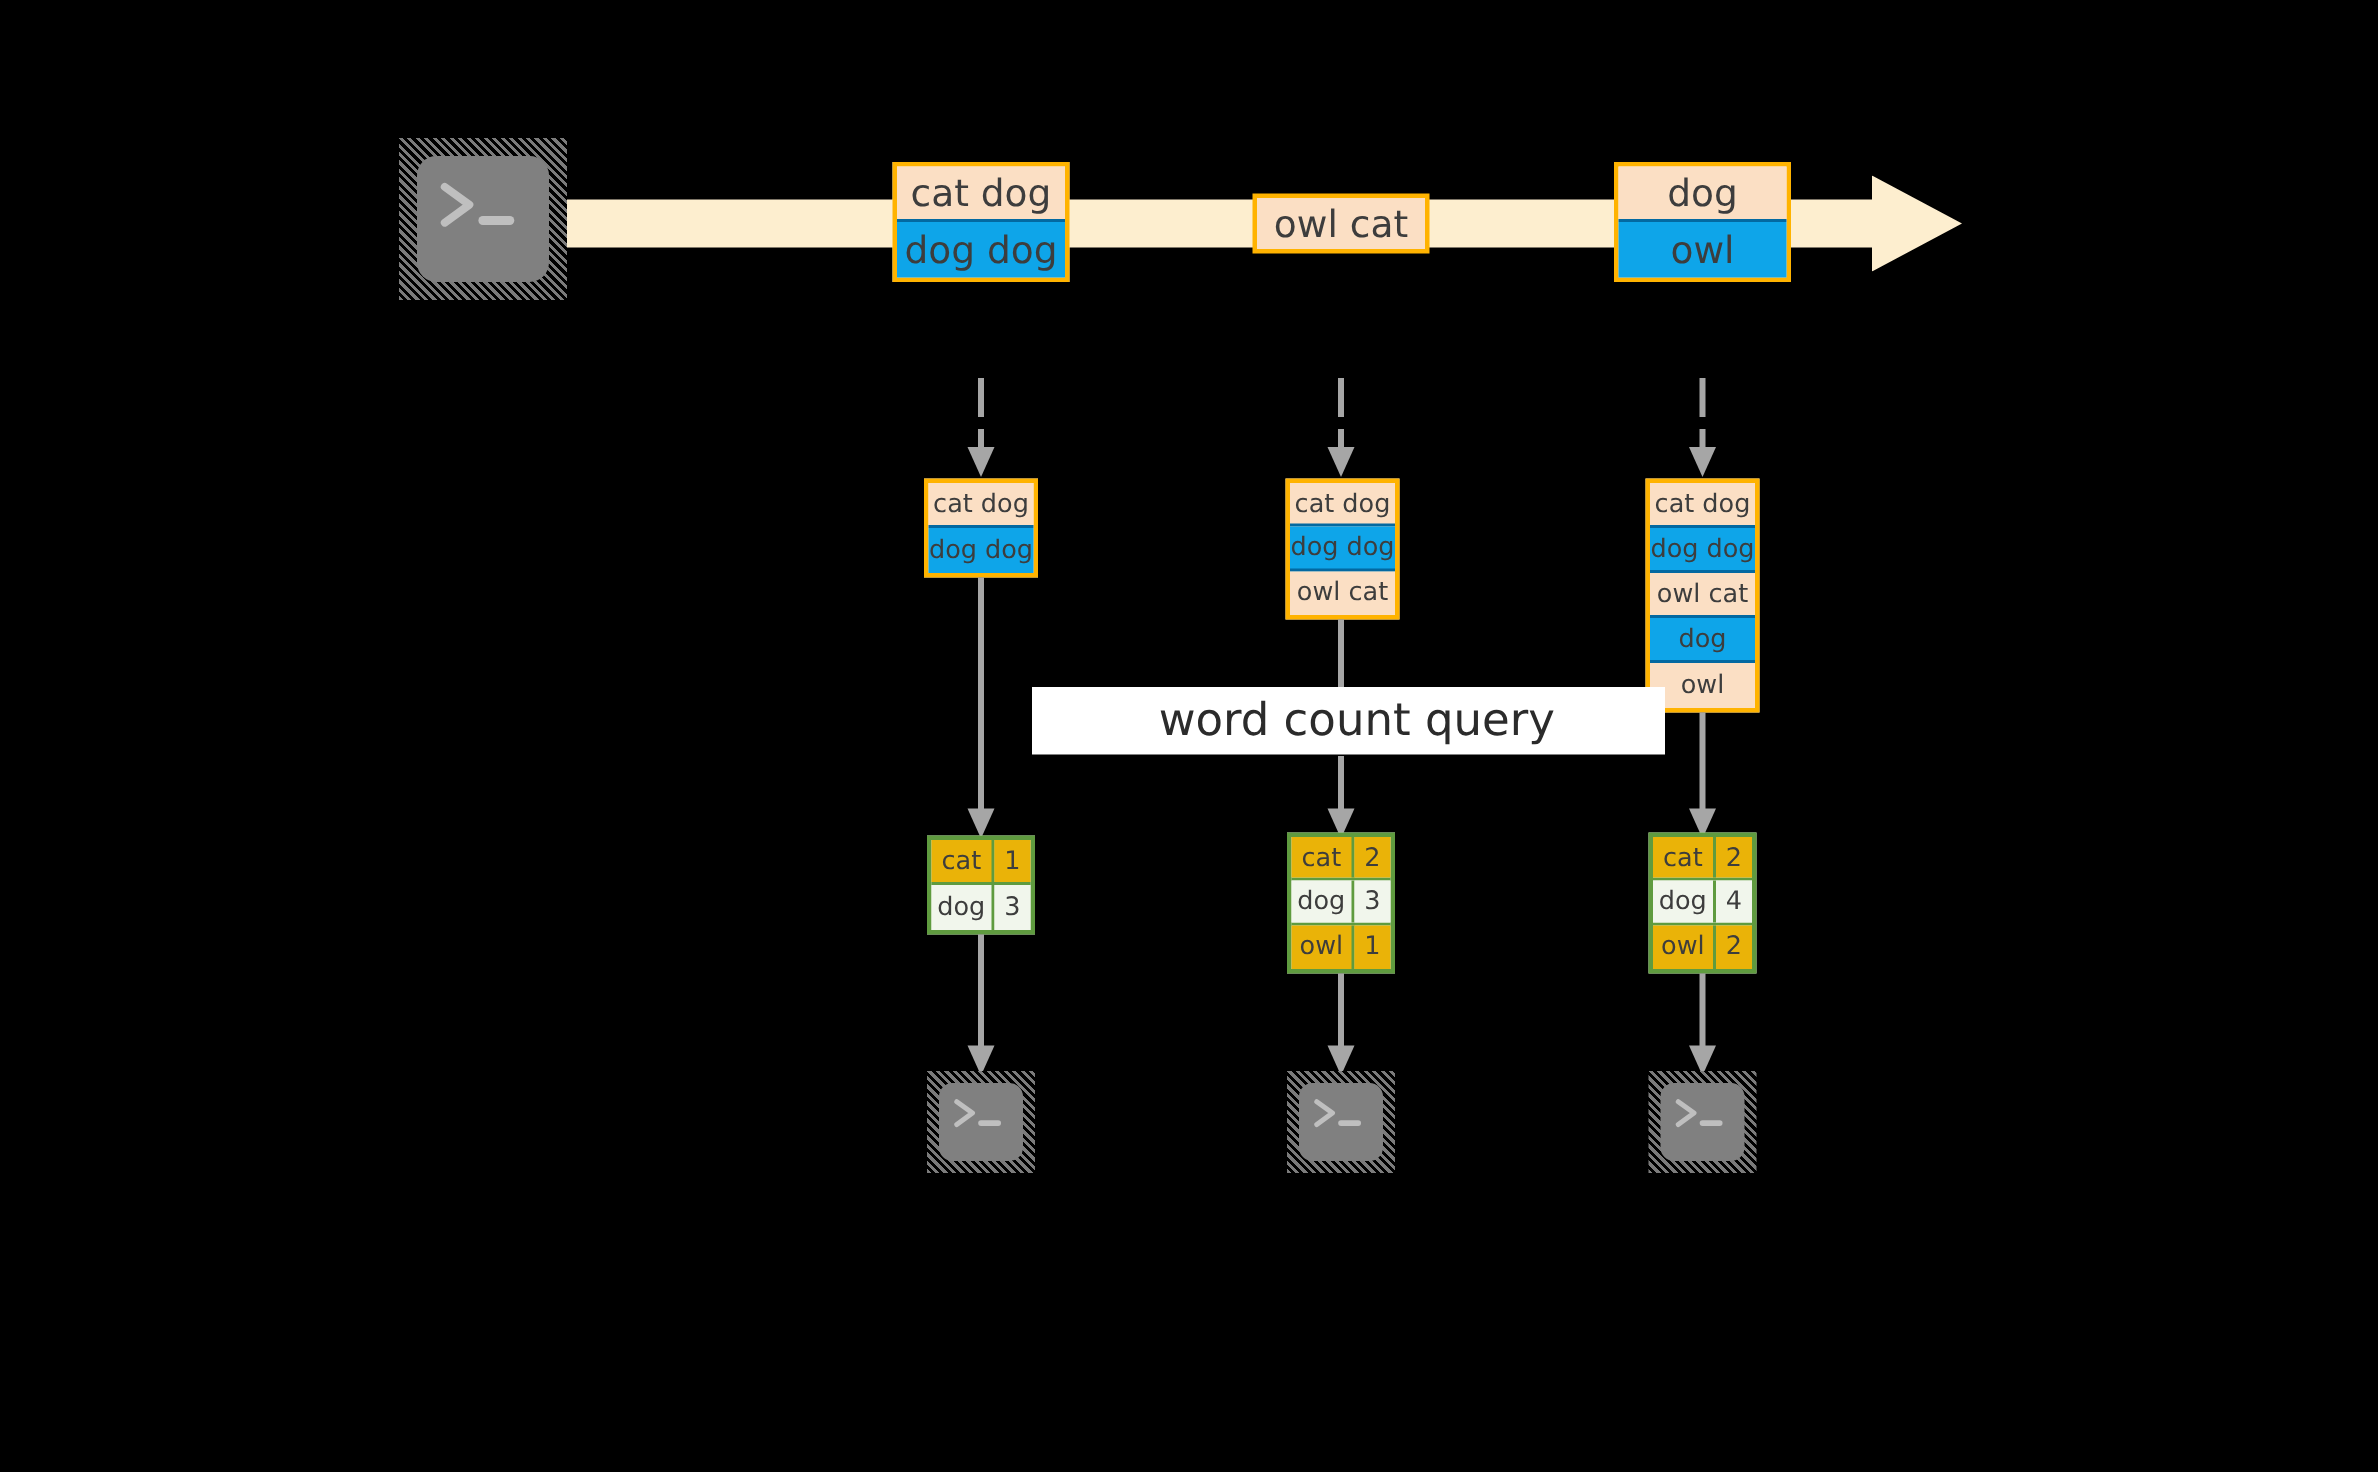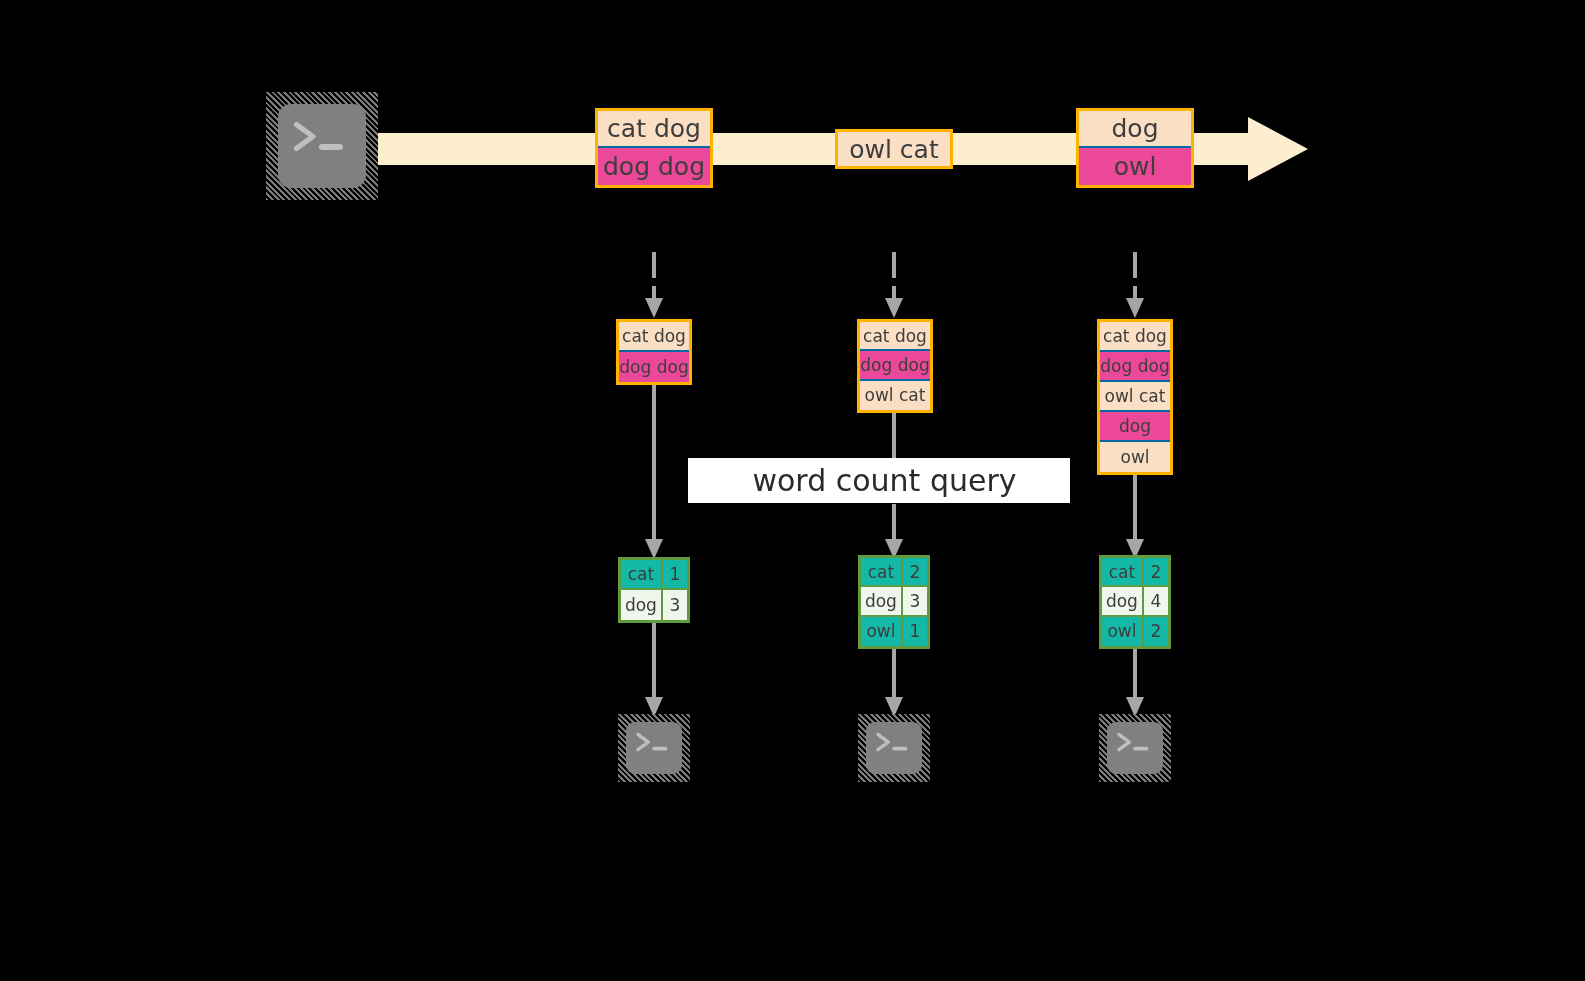--- a/index.html
+++ b/index.html
@@ -64,21 +64,21 @@
     box-sizing: border-box;
     display: flex;
     align-items: center;
     justify-content: center;
     color: #3d3d3d;
     white-space: nowrap;
     border-bottom: 2px solid #0369a1;
   }
   .evt-box .row:last-child { border-bottom: none; }
   .evt-box .row.dark  { background: #fbdfc4; }
-  .evt-box .row.light { background: #ec4899; }
+  .evt-box .row.light { background: #0ea5e9; }
 
   
   .evt-box.big .row { height: 38px; font-size: 25px; }
   
   .evt-box.sm  .row { height: 30px; font-size: 17px; }
 
   
   .res-table {
     position: absolute;
     box-sizing: border-box;
@@ -87,21 +87,21 @@
     display: flex;
     flex-direction: column;
   }
   .res-table .trow {
     display: flex;
     height: 30px;
     border-bottom: 2px solid #5f9b3f;
     box-sizing: border-box;
   }
   .res-table .trow:last-child { border-bottom: none; }
-  .res-table .trow.dark  .cell { background: #14b8a6; }
+  .res-table .trow.dark  .cell { background: #eab308; }
   .res-table .trow.light .cell { background: #f1f6ec; }
   .res-table .cell {
     box-sizing: border-box;
     display: flex;
     align-items: center;
     justify-content: center;
     font-size: 17px;
     color: #3d3d3d;
     white-space: nowrap;
   }
@@ -215,21 +215,21 @@
       <path d="M11,146 L2,126 L20,126 Z" fill="#a6a6a6"></path>
     </svg>
   </div>
   <div class="conn" style="left:1124px; top:475px; width:22px; height:86px;">
     <svg width="22" height="86" viewBox="0 0 22 86">
       <path d="M11,0 L11,68" stroke="#a6a6a6" stroke-width="4" fill="none"></path>
       <path d="M11,84 L2,64 L20,64 Z" fill="#a6a6a6"></path>
     </svg>
   </div>
 
-  <div class="query-label" style="left:688px; top:458px; width:382px; height:46px;padding-left:11px;">word count query</div>
+  <div class="query-label" style="left:688px; top:458px; width:422px; height:46px;padding-left:11px;">word count query</div>
 
   <div class="res-table" style="left:618px; top:557px; width:72px; height:66px;">
     <div class="trow dark">
       <div class="cell word">cat</div>
       <div class="cell num">1</div>
     </div>
     <div class="trow light">
       <div class="cell word">dog</div>
       <div class="cell num">3</div>
     </div>

